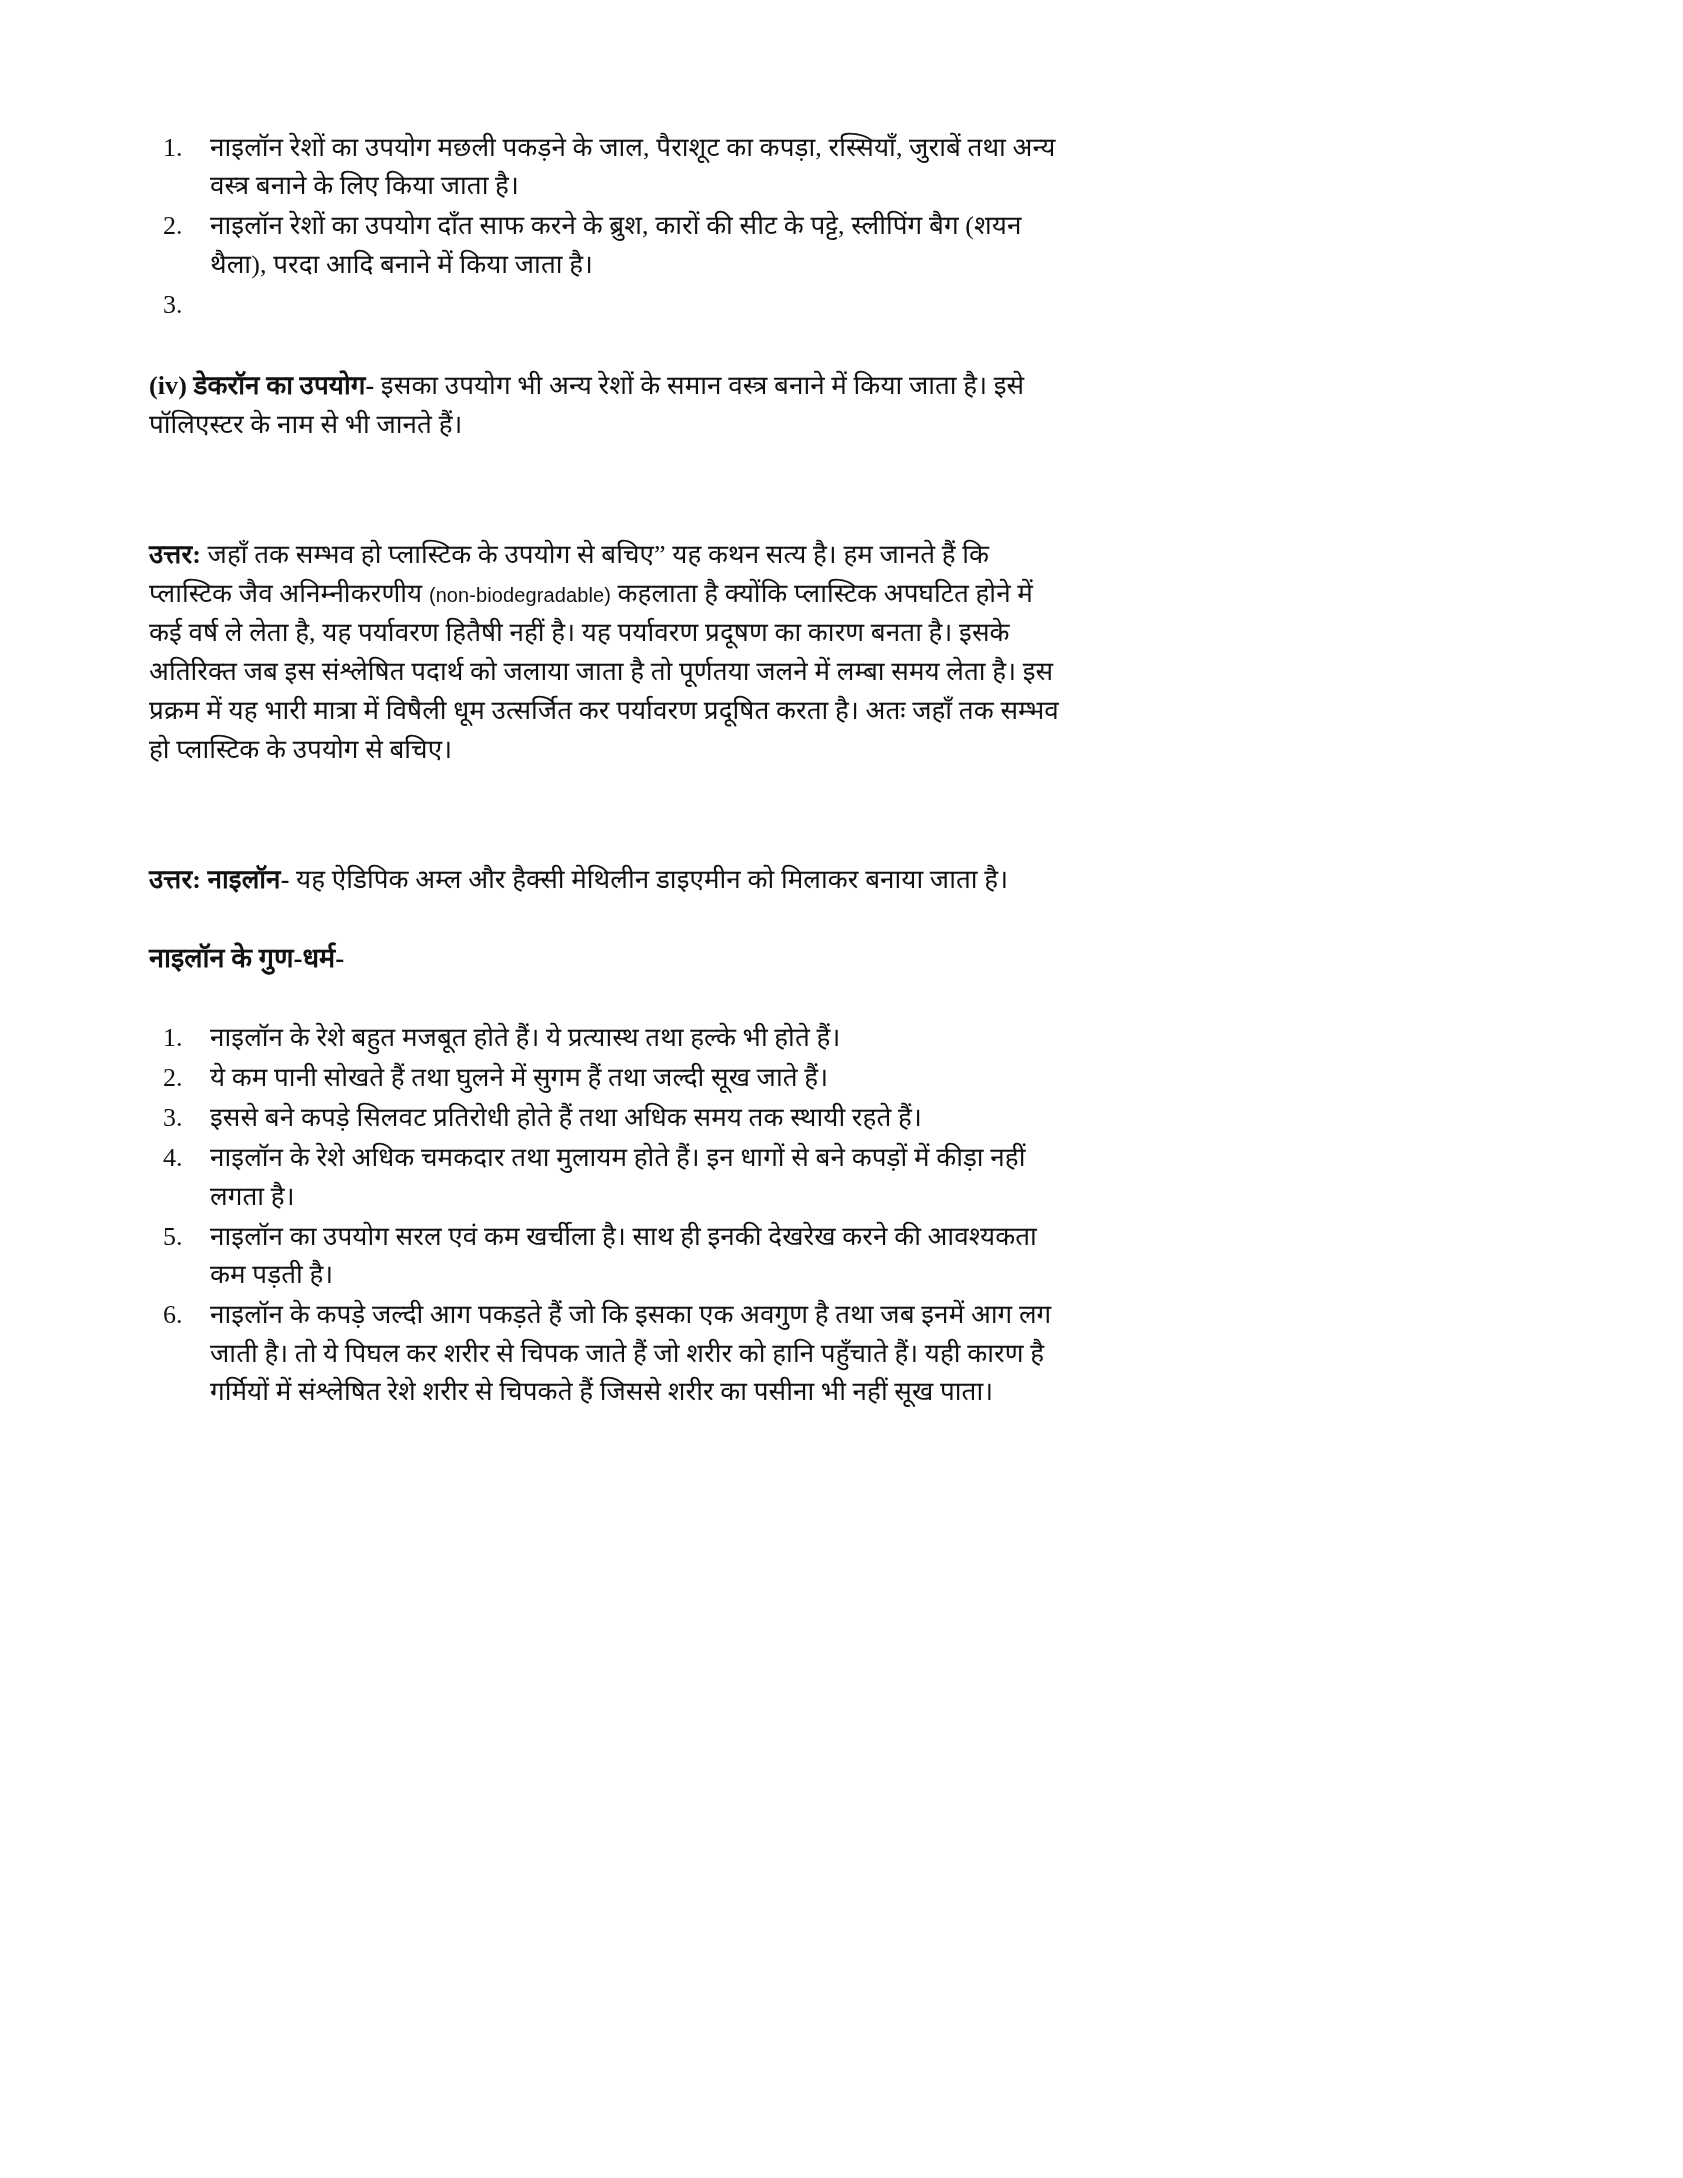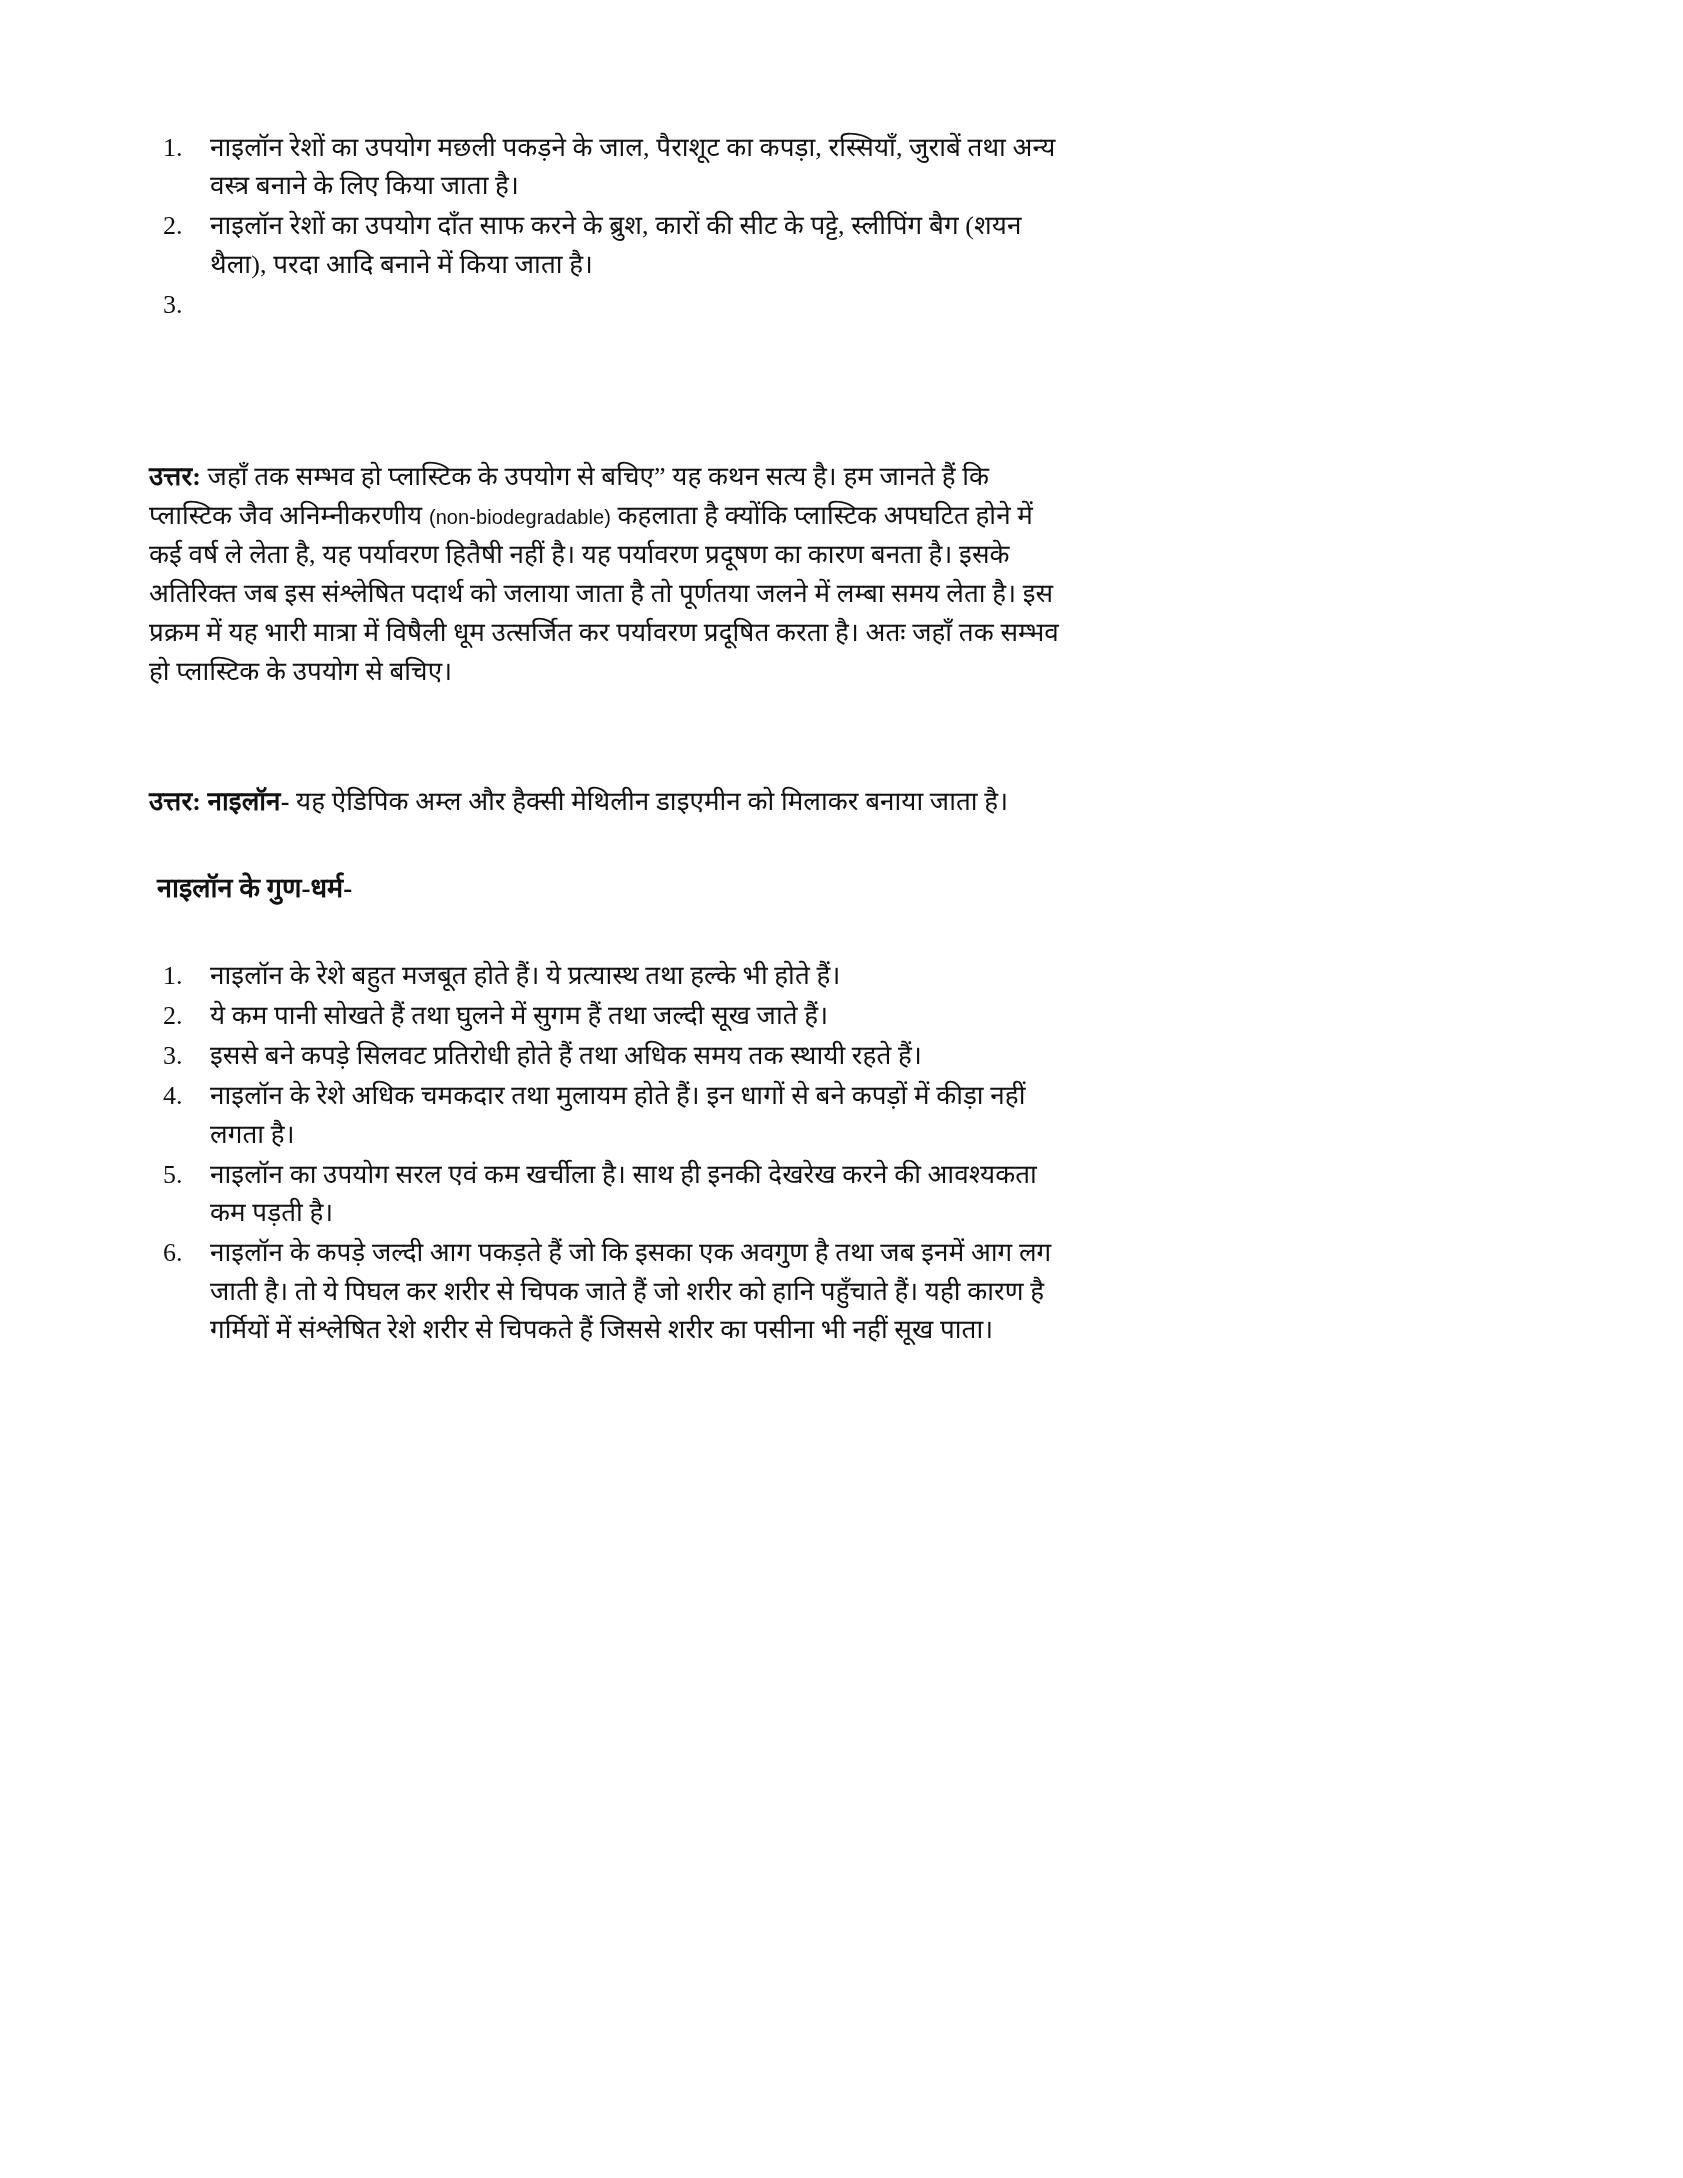--- a/index.html
+++ b/index.html
@@ -72,21 +72,21 @@
   .gap-lg { height: 51px; }
 
   h2.qhead {
     margin: 0;
     font-size: 27px;
     font-weight: bold;
     line-height: 1.48;
     letter-spacing: 0.1px;
   }
   h3.shead {
-    margin: 8px;
+    margin: 0;
     font-size: 27px;
     font-weight: bold;
     line-height: 1.48;
   }
 </style>
 </head>
 <body>
 
 <div class="page">
   <div class="doc-body">
@@ -103,20 +103,23 @@
       <li>
         <span class="marker">3.</span>
       </li>
     </ol>
 
     <div class="gap-md"></div>
 
 
     <div class="gap-md"></div>
 
+    <p class="para">
+      <span class="b">(iv) डेकरॉन का उपयोग-</span><span> इसका उपयोग भी अन्य रेशों के समान वस्त्र बनाने में किया जाता है। इसे पॉलिएस्टर के नाम से भी जानते हैं।</span>
+    </p>
 
     <div class="gap-lg"></div>
 
 
     <div class="gap-md"></div>
 
     <p class="para">
       <span class="b">उत्तर:</span><span> जहाँ तक सम्भव हो प्लास्टिक के उपयोग से बचिए” यह कथन सत्य है। हम जानते हैं कि प्लास्टिक जैव अनिम्नीकरणीय </span><span class="latin">(non-biodegradable)</span><span> कहलाता है क्योंकि प्लास्टिक अपघटित होने में कई वर्ष ले लेता है, यह पर्यावरण हितैषी नहीं है। यह पर्यावरण प्रदूषण का कारण बनता है। इसके अतिरिक्त जब इस संश्लेषित पदार्थ को जलाया जाता है तो पूर्णतया जलने में लम्बा समय लेता है। इस प्रक्रम में यह भारी मात्रा में विषैली धूम उत्सर्जित कर पर्यावरण प्रदूषित करता है। अतः जहाँ तक सम्भव हो प्लास्टिक के उपयोग से बचिए।</span>
     </p>
 

